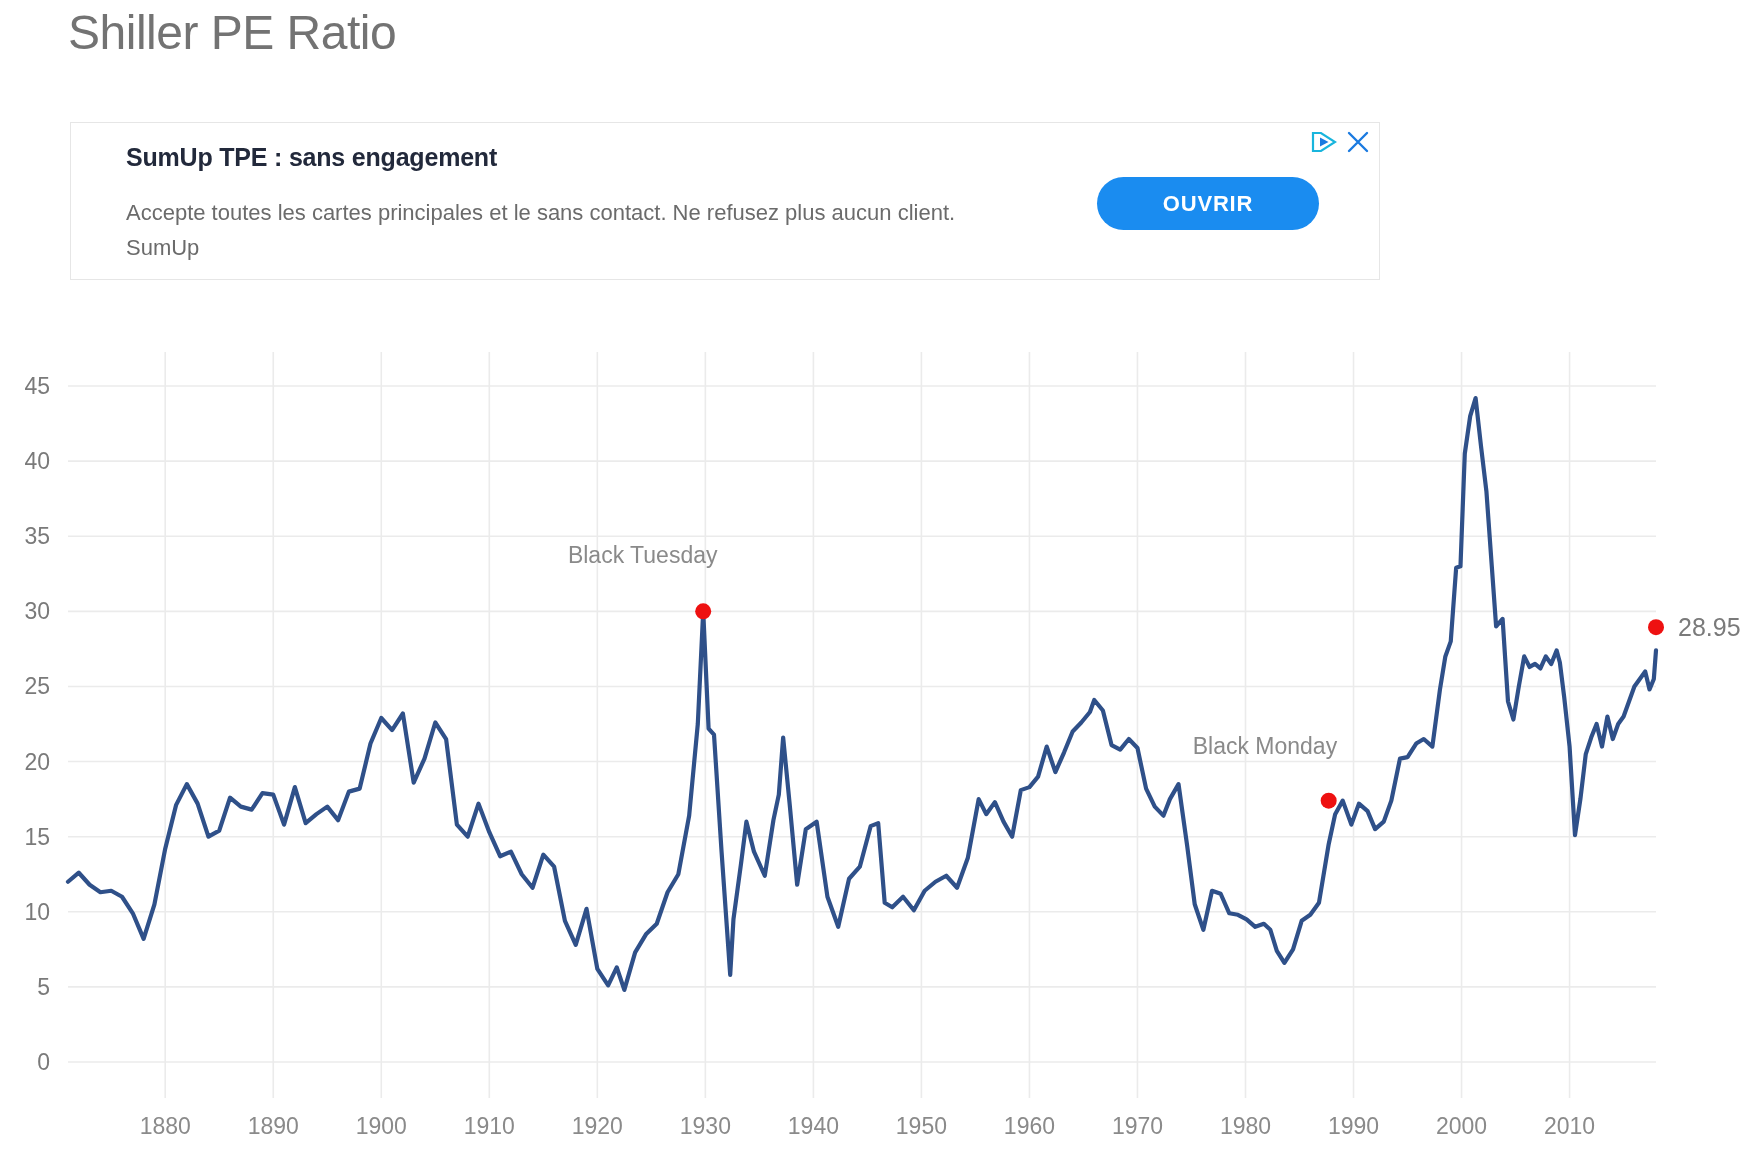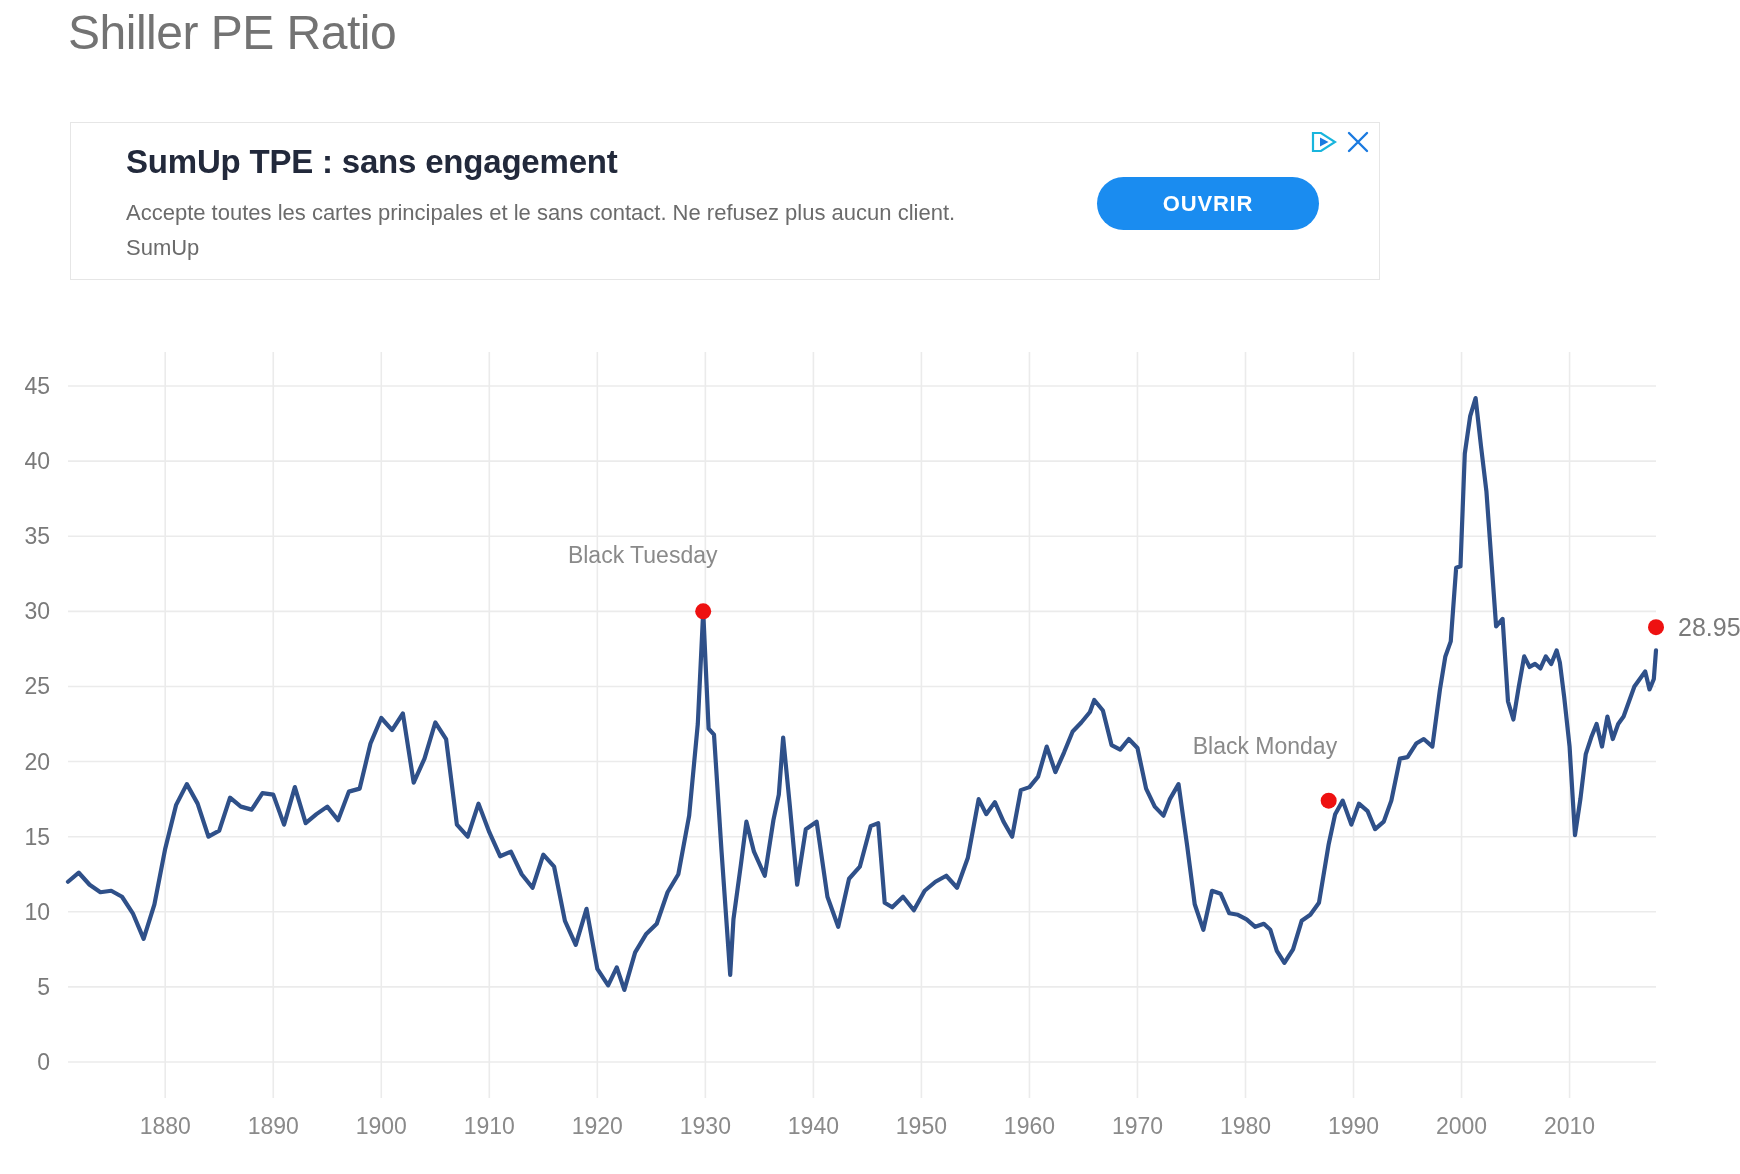--- a/index.html
+++ b/index.html
@@ -33,21 +33,21 @@
     width: 1310px;
     height: 158px;
     border: 1px solid #e6e6e6;
     box-sizing: border-box;
     background: #fff;
   }
   #ad-headline {
     position: absolute;
     left: 55px;
     top: 20px;
-    font-size: 33px;
+    font-size: 25px;
     font-weight: 700;
     color: #22293b;
     letter-spacing: -0.2px;
     white-space: nowrap;
   }
   #ad-body {
     position: absolute;
     left: 55px;
     top: 72px;
     width: 890px;

